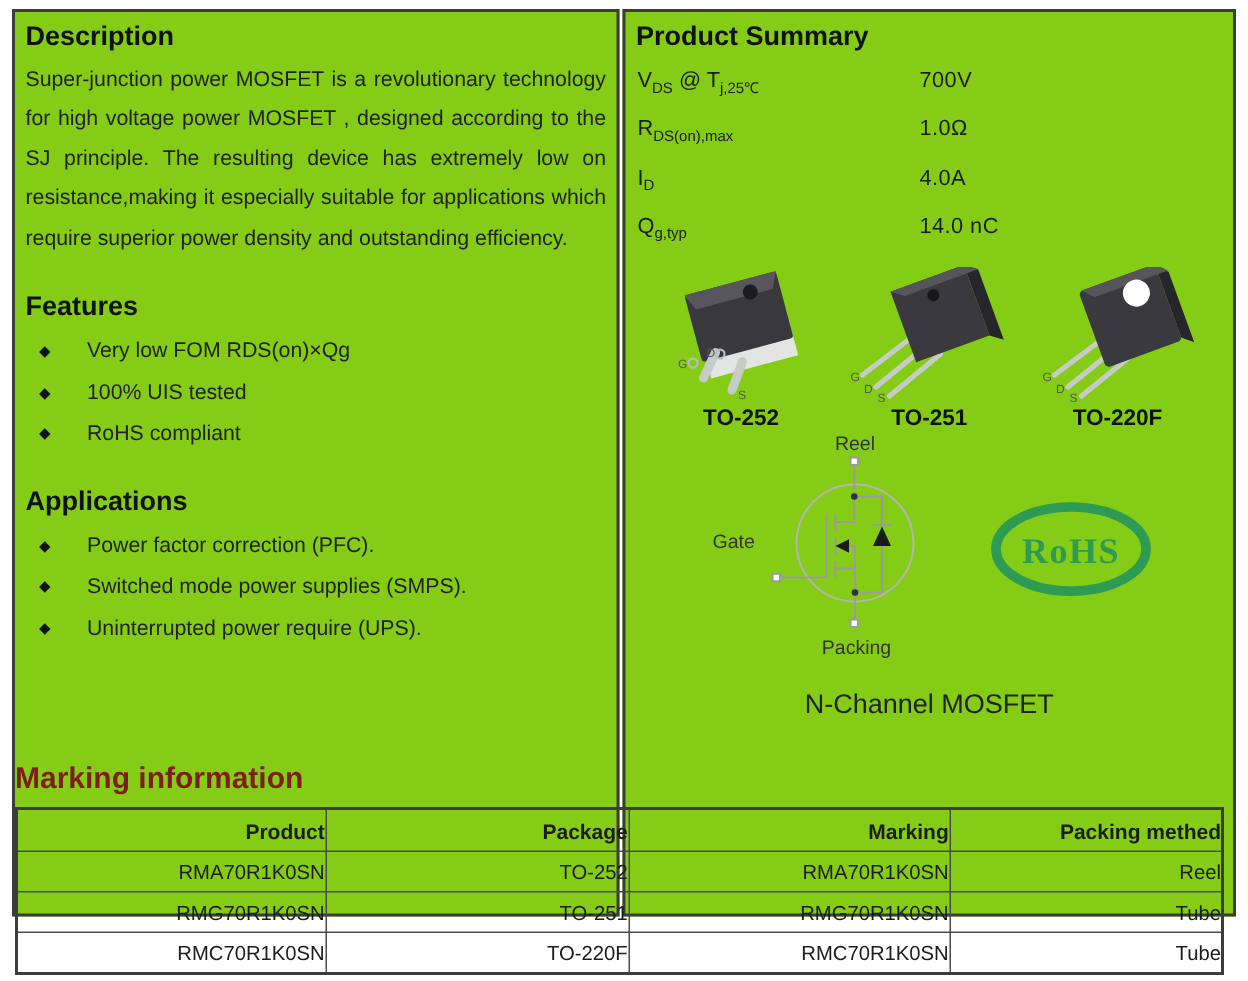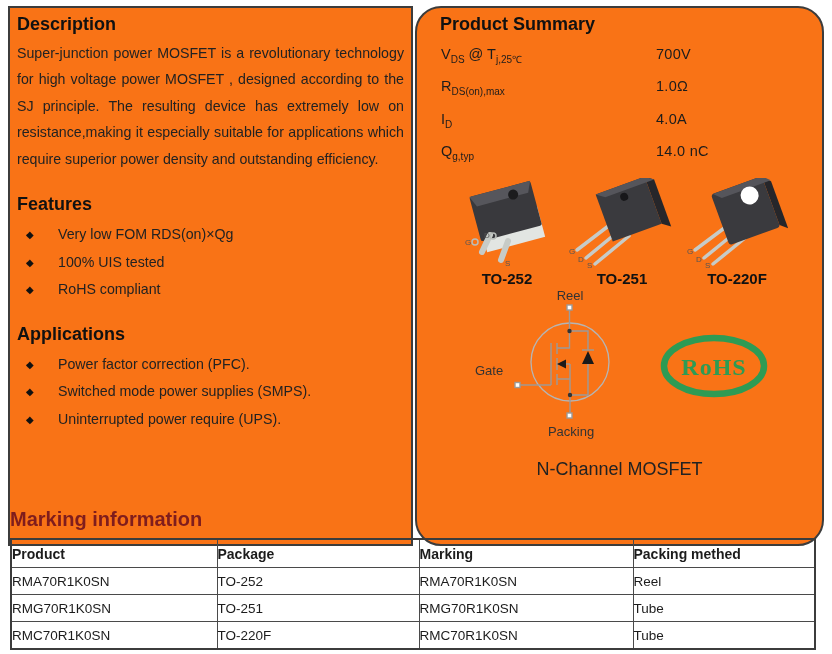--- a/index.html
+++ b/index.html
@@ -1,63 +1,63 @@
 <!DOCTYPE html>
 <html><head>
 <meta charset="utf-8">
 <style>
   html,body { margin:0; padding:0; }
   body {
     width:832px; height:654px; background:#ffffff; position:relative;
     font-family:"Liberation Sans", sans-serif; color:#1c1c1c; overflow:hidden;
   }
-  .box { position:absolute; top:6px; height:540px; border:2px solid #3c3c3c; background:#f97316; box-sizing:border-box; }
+  .box { position:absolute; top:6px; height:605px; border:2px solid #3c3c3c; background:#84cc16; box-sizing:border-box; }
   #desc-box    { left:8px;   width:405px; padding:2px 6px; }
-  #summary-box { left:415px; width:409px; padding:2px 22px; position:absolute;border-radius:26px; }
+  #summary-box { left:415px; width:409px; padding:2px 6px; position:absolute; }
 
   h2.sec { font-size:18px; font-weight:bold; margin:0; color:#111; }
   #desc-box h2.first, #summary-box h2.first { margin:4px 0 2px 1px; }
 
   p.desc {
     font-size:14.2px; line-height:26.4px; text-align:justify;
     margin:5px 1px 0 1px; color:#222;
   }
   h2.feat-head { margin:22px 0 2px 1px; }
   h2.app-head  { margin:20px 0 2px 1px; }
   ul.blist { list-style:none; margin:6px 0 0 0; padding:0; }
   ul.blist li { font-size:14.2px; line-height:27.5px; display:flex; align-items:center; color:#222; }
   .blt { display:inline-block; width:32px; padding-left:10px; font-size:10px; color:#111; flex:0 0 auto; }
 
   
   .spec-rows { margin-top:6px; }
-  .spec-row { display:grid; grid-template-columns:188px 1fr; font-size:14.5px; line-height:26.4px; padding-left:2px;gap:27px; }
+  .spec-row { display:grid; grid-template-columns:188px 1fr; font-size:14.5px; line-height:26.4px; padding-left:2px; }
   .spec-label sub { font-size:10px; }
   .spec-value { letter-spacing:0.3px; }
 
   
   .packages { display:flex; justify-content:space-between; padding:0 12px; margin-top:8px; }
   .pkg-fig { width:118px; text-align:center; }
   .pkg-fig svg { display:block; margin:0 auto; }
   .pkg-label { font-size:15px; font-weight:bold; margin-top:2px; color:#111; }
 
   
   .sym-label { position:absolute; font-size:13px; color:#333; }
   #drain-label  { left:0; top:280px; width:306px; text-align:center; }
   #source-label { left:0; top:416px; width:308px; text-align:center; }
-  #gate-label   { left:58px; top:355px; }
+  #gate-label   { left:58px; top:345px; }
   #mosfet-svg { position:absolute; left:93px; top:296px; }
   #rohs-svg   { position:absolute; left:242px; top:326px; }
   #rohs-text  { font-family:"Liberation Serif", serif; font-weight:bold; font-size:24px; letter-spacing:1px; }
   #nch-caption { position:absolute; left:0; top:451px; width:100%; text-align:center; font-size:18px; color:#222; }
 
   
   #marking-head { position:absolute; left:10px; top:508px; font-size:20px; font-weight:bold; margin:0; color:#7f1d1d; }
   #marking-table { position:absolute; left:10px; top:538px; width:804px; border-collapse:collapse; table-layout:fixed; border:2px solid #3c3c3c; }
   #marking-table th, #marking-table td {
-    border:1.5px solid #4a4a4a; text-align:left; padding:0; height:26px; color:#1c1c1c;
+    border:1.5px solid #4a4a4a; text-align:right; padding:0; height:26px; color:#1c1c1c;
   }
   #marking-table th { font-size:14px; font-weight:bold; height:27px; }
   #marking-table td { font-size:13.5px; font-weight:normal; }
 
   .pin-letter { font-size:8px; fill:#555; font-family:"Liberation Sans", sans-serif; }
 </style>
 </head>
 <body>
 
 <div class="box" id="desc-box">

